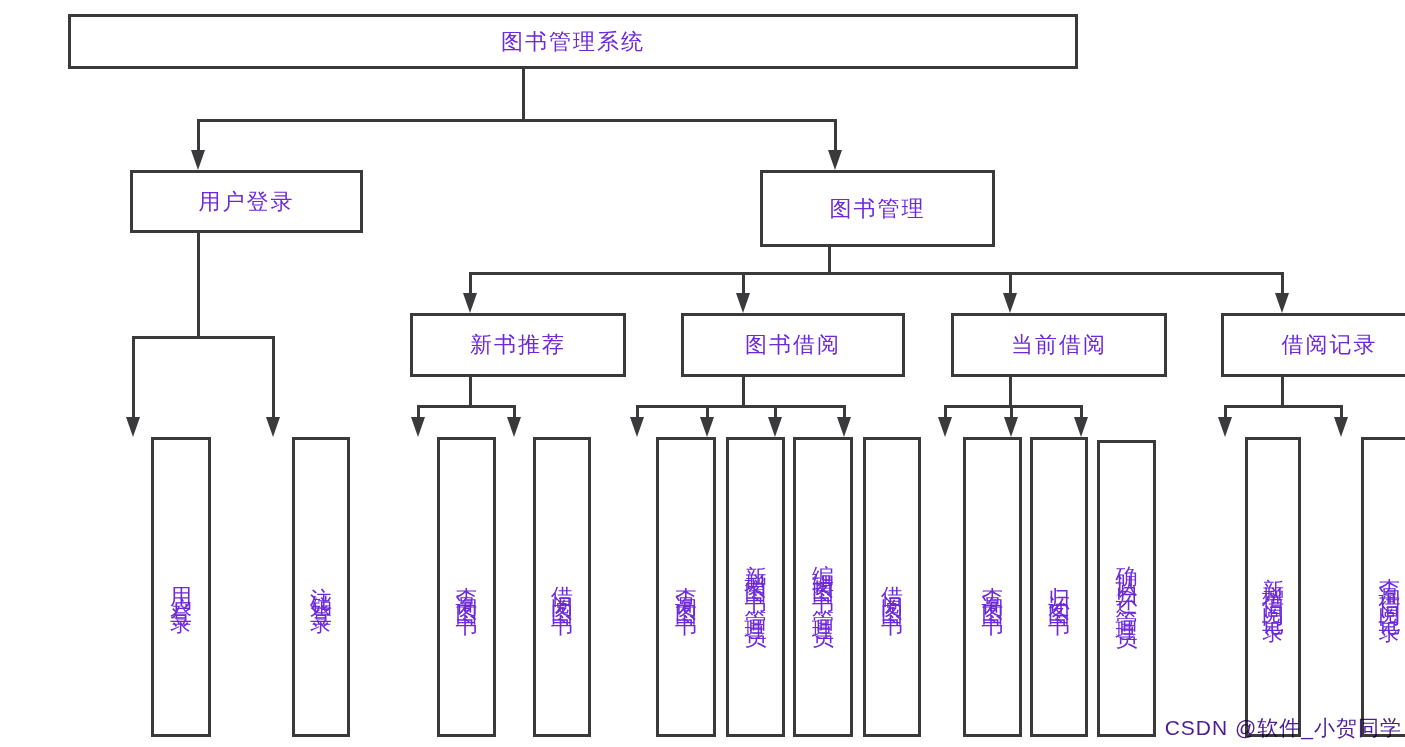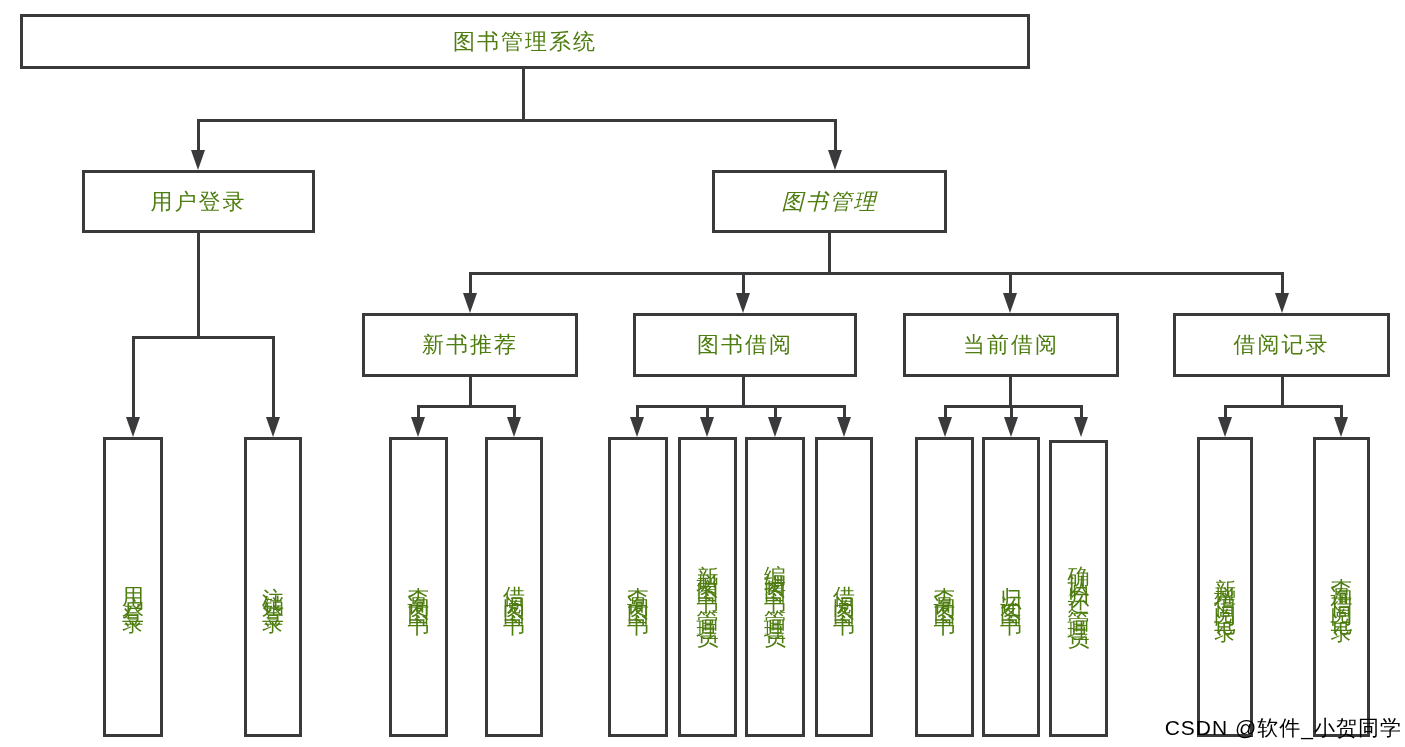--- a/index.html
+++ b/index.html
@@ -12,24 +12,25 @@
     overflow: hidden;
   }
   .node {
     position: absolute;
     box-sizing: border-box;
     background: #ffffff;
     border: 3px solid #3a3a3c;
     display: flex;
     align-items: center;
     justify-content: center;
-    color: #4d7c0f;
+    color: #6d28d9;
     font-size: 22px;
     letter-spacing: 2px;
     z-index: 2;
+    margin-left: 48px;
   }
   .node .lbl { line-height: 1; white-space: nowrap; }
   .leaf .lbl {
     writing-mode: vertical-rl;
     text-orientation: mixed;
     letter-spacing: 9px;
     white-space: normal;
     line-height: 1;
   }
   .vline { position: absolute; width: 3px; background: #3a3a3c; z-index: 1; }
@@ -39,21 +40,21 @@
     width: 0; height: 0;
     border-left: 7px solid transparent;
     border-right: 7px solid transparent;
     border-top: 20px solid #3a3a3c;
     z-index: 1;
   }
   #watermark {
     position: absolute;
     right: 3px;
     bottom: 5px;
-    color: #000000;
+    color: #4c1d95;
     font-size: 21px;
     letter-spacing: 1px;
     z-index: 5;
     mix-blend-mode: multiply;
     white-space: nowrap;
   }
 </style>
 </head>
 <body>
 
@@ -66,21 +67,21 @@
   <div class="vline" style="left:522px; top:69px; height:50px;"></div>
   <div class="hline" style="left:197px; top:119px; width:640px;"></div>
   <div class="vline" style="left:197px; top:119px; height:32px;"></div>
   <div class="arrow" style="left:191px; top:150px;"></div>
   <div class="vline" style="left:834px; top:119px; height:32px;"></div>
   <div class="arrow" style="left:828px; top:150px;"></div>
 
   <div class="node" style="left:82px; top:170px; width:233px; height:63px;">
     <span class="lbl">用户登录</span>
   </div>
-  <div class="node" style="left:712px; top:170px; width:235px; height:63px;font-style:italic;">
+  <div class="node" style="left:712px; top:170px; width:235px; height:77px;">
     <span class="lbl">图书管理</span>
   </div>
 
   <div class="vline" style="left:197px; top:233px; height:104px;"></div>
   <div class="hline" style="left:132px; top:336px; width:143px;"></div>
   <div class="vline" style="left:132px; top:336px; height:82px;"></div>
   <div class="arrow" style="left:126px; top:417px;"></div>
   <div class="vline" style="left:272px; top:336px; height:82px;"></div>
   <div class="arrow" style="left:266px; top:417px;"></div>
 

